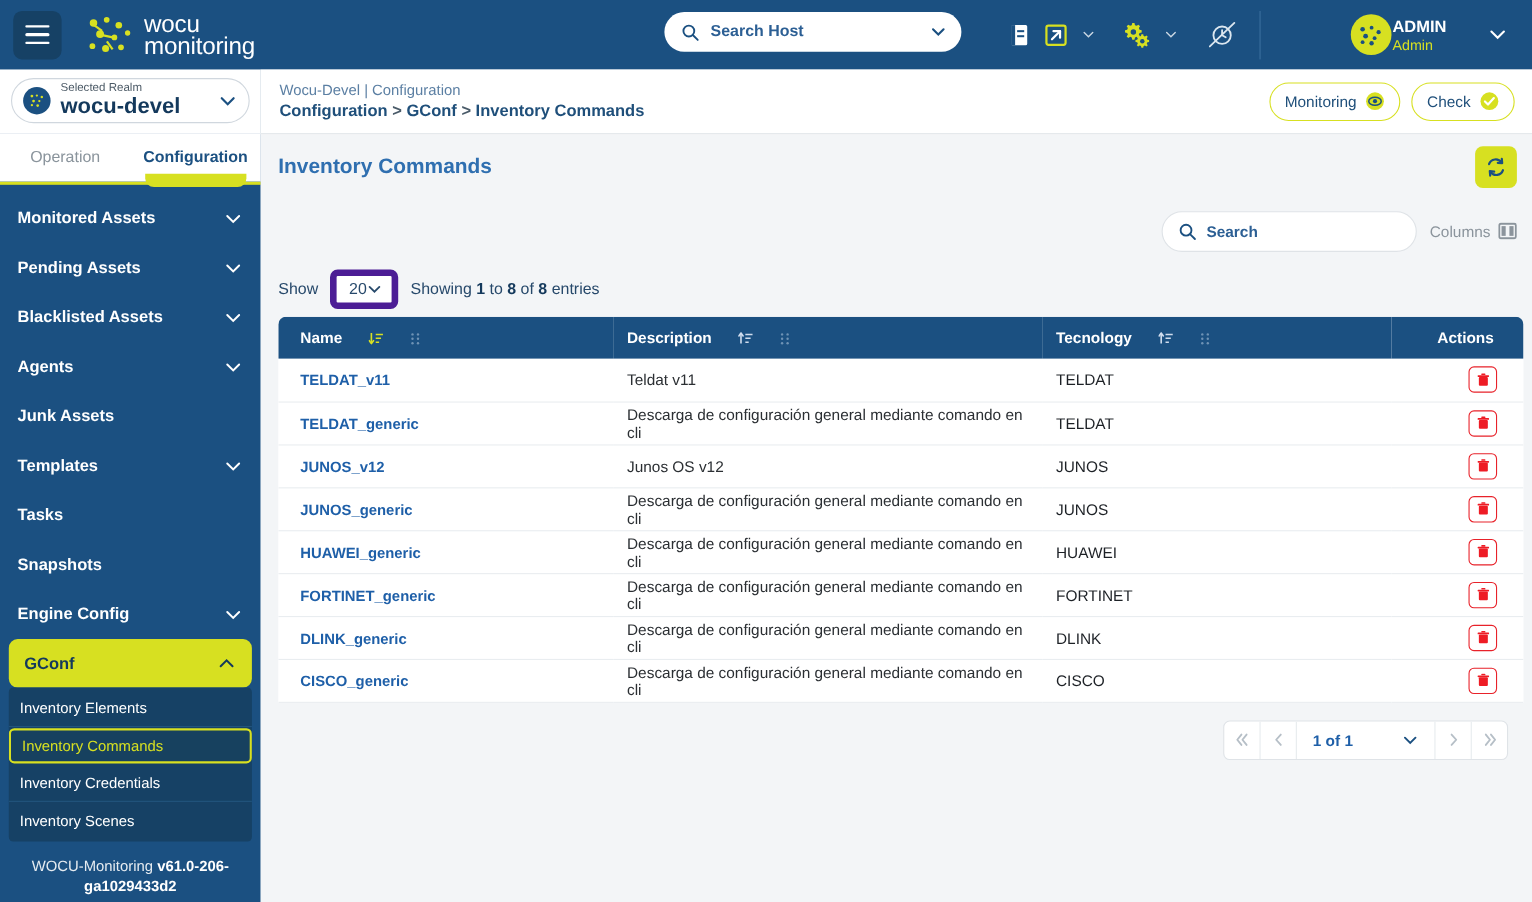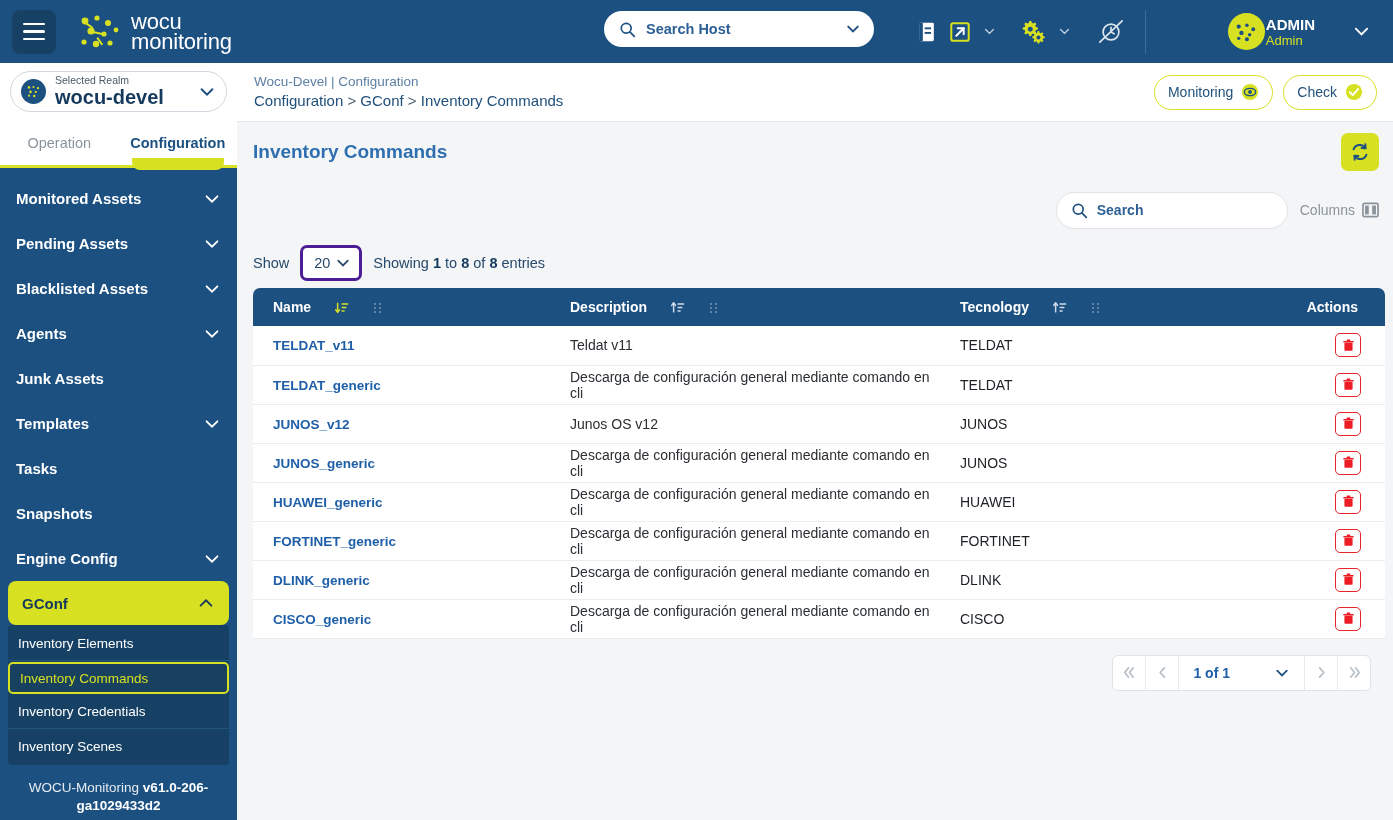--- a/index.html
+++ b/index.html
@@ -103,21 +103,21 @@
   .version b { color: #fff; }
 
   
   .main { flex: 1; min-width: 0; display: flex; flex-direction: column; background: #f3f5f7; }
   .crumbbar {
     background: #ffffff; height: 59px; flex: 0 0 59px; display: flex; align-items: center;
     padding: 0 16px 0 17px; border-bottom: 1px solid #e3e7ea;
   }
   .crumbs { flex: 1; line-height: 1.35; }
   .crumb-top { font-size: 13.5px; color: #5b7fa3; }
-  .crumb-main { font-size: 15px; color: #1f4f7a; font-weight: normal; }
+  .crumb-main { font-size: 15px; color: #1f4f7a; font-weight: bold; }
   .crumb-main .gray { color: #4a5b69; }
   .pillbtn {
     border: 1.5px solid #d7e021; border-radius: 20px; height: 35px; display: flex; align-items: center;
     gap: 8px; padding: 0 13px; background: #fff; cursor: pointer; margin-left: 10px;
   }
   .pillbtn span { font-size: 14px; color: #1f4f7a; }
 
   .pagehead { height: 60px; flex: 0 0 60px; display: flex; align-items: center; padding: 0 14px 0 16px; }
   .pagetitle { font-size: 19px; color: #2f6fb0; font-weight: bold; flex: 1; }
   .refreshbtn {
@@ -130,21 +130,21 @@
     width: 232px; height: 37px; background: #fff; border: 1px solid #dfe3e7; border-radius: 19px;
     display: flex; align-items: center; gap: 9px; padding: 0 14px; cursor: text;
   }
   .searchbox .ph { color: #2c5f94; font-size: 14px; font-weight: bold; }
   .columns-btn { display: flex; align-items: center; gap: 7px; cursor: pointer; }
   .columns-btn span { font-size: 14px; color: #8b949c; }
 
   .showrow { height: 50px; flex: 0 0 50px; display: flex; align-items: center; padding: 0 16px; gap: 11px; }
   .showrow .lbl { font-size: 14.5px; color: #27496b; }
   .show-select {
-    width: 62px; height: 36px; background: #fff; border: 3px solid #4c1d95; border-radius: 7px;
+    width: 62px; height: 36px; background: #fff; border: 6px solid #4c1d95; border-radius: 7px;
     display: flex; align-items: center; justify-content: space-between; padding: 0 8px 0 11px; cursor: pointer;
   }
   .show-select .v { font-size: 14.5px; color: #27496b; }
   .showing { font-size: 14.5px; color: #27496b; }
   .showing b { color: #14395c; }
 
   .tablewrap { padding: 0 8px 0 16px; }
   table { width: 100%; border-collapse: collapse; background: #fff; border-radius: 7px 7px 0 0; overflow: hidden; }
   thead tr { background: #1b5081; height: 38px; }
   th { color: #fff; font-size: 14px; font-weight: bold; text-align: left; padding: 0 12px; white-space: nowrap; }

